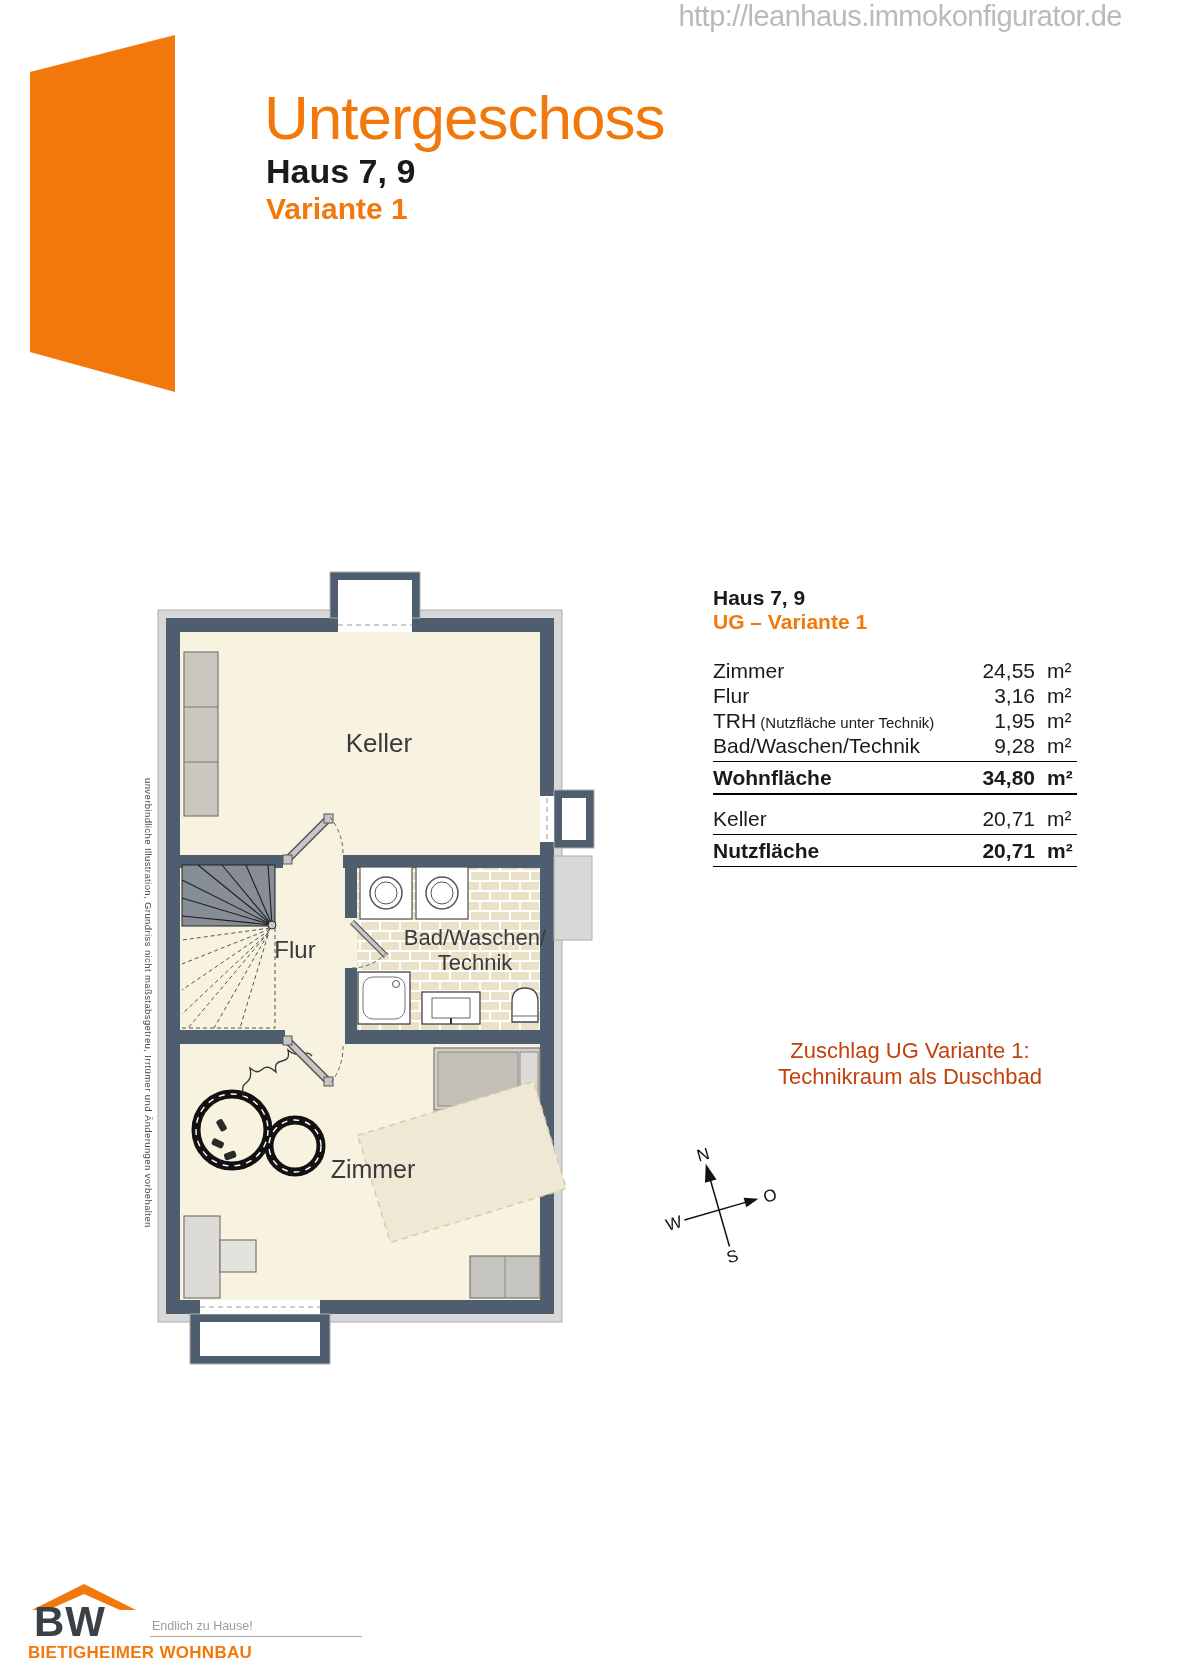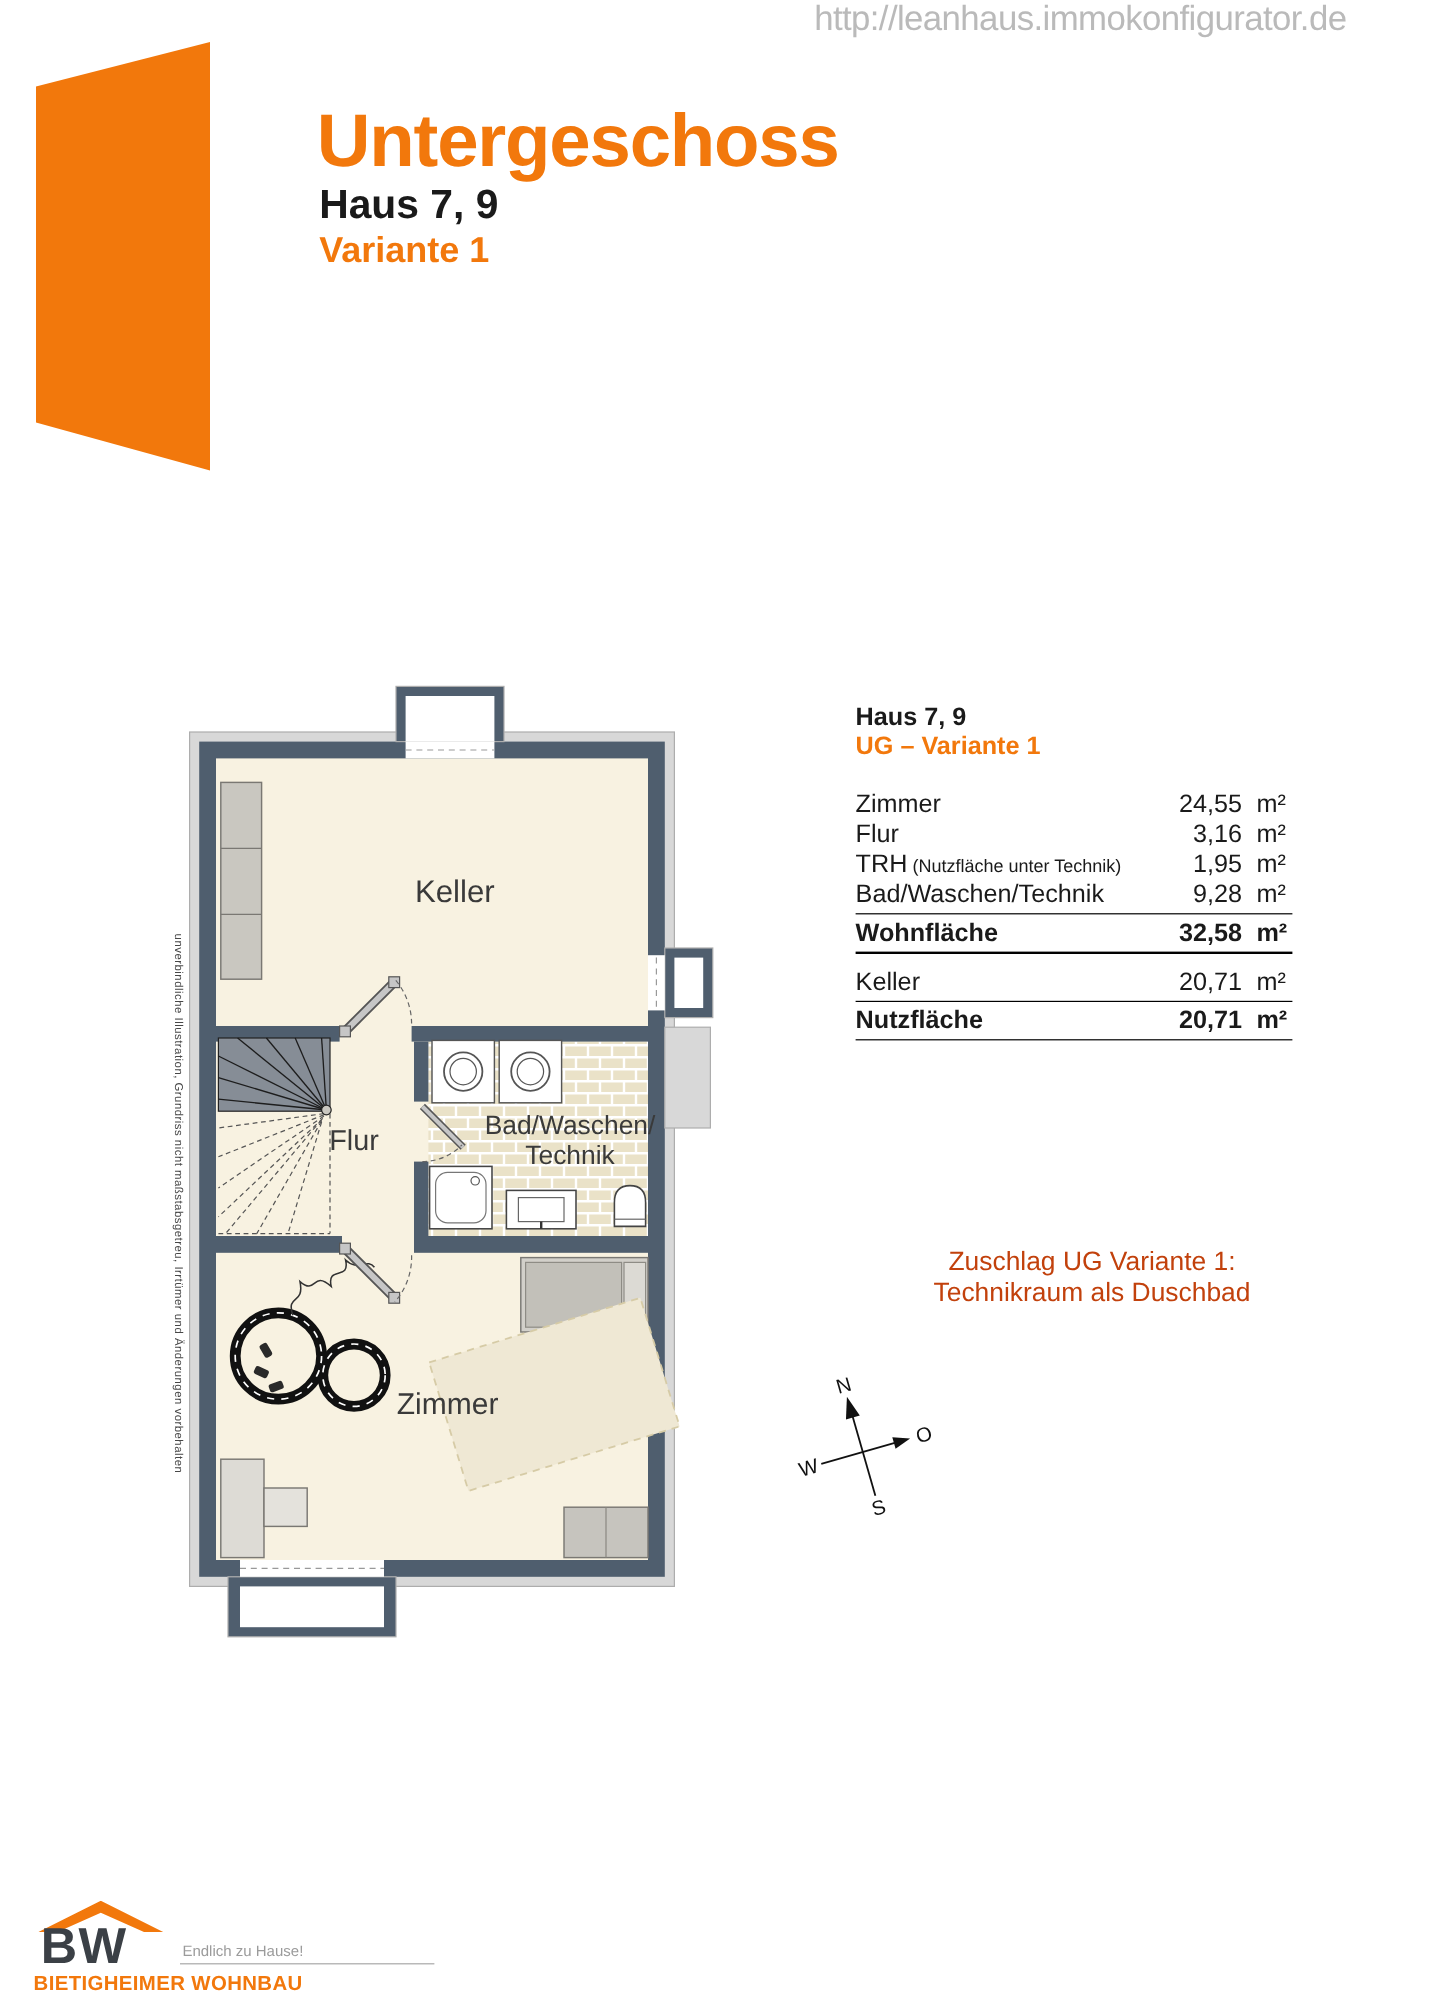--- a/index.html
+++ b/index.html
@@ -4,21 +4,21 @@
 <style>
   html,body{margin:0;padding:0;background:#fff;}
   .page{position:relative;width:1200px;height:1672px;background:#ffffff;overflow:hidden;
         font-family:"Liberation Sans",sans-serif;color:#1a1a1a;}
   .abs{position:absolute;}
 
   
   .watermark{top:0;right:78px;font-size:29px;letter-spacing:-0.5px;color:#bababa;}
 
   
-  .main-title{left:264px;top:82px;font-size:62px;font-weight:bold;color:#F2780C;letter-spacing:-1px;}
+  .main-title{left:264px;top:82px;font-size:62px;font-weight:normal;color:#F2780C;letter-spacing:-1px;}
   .main-sub{left:266px;top:152px;font-size:34px;font-weight:bold;color:#1a1a1a;}
   .main-variant{left:266px;top:192px;font-size:30px;font-weight:bold;color:#F2780C;}
 
   
   .disclaimer{left:143px;top:778px;height:460px;writing-mode:vertical-rl;text-orientation:sideways;
               font-size:9.5px;letter-spacing:0.4px;color:#474747;}
 
   
   .areas{left:713px;top:586px;width:364px;font-size:21px;}
   .a-title{font-weight:bold;line-height:24px;}
@@ -244,21 +244,21 @@
     </div>
     <div class="a-row">
       <span class="a-lbl"><span>Bad/Waschen/Technik</span><span class="a-note"></span></span>
       <span class="a-val">9,28</span>
       <span class="a-unit">m²</span>
     </div>
 
     <div class="a-line"></div>
     <div class="a-row bold">
       <span class="a-lbl">Wohnfläche</span>
-      <span class="a-val">32,58</span>
+      <span class="a-val">34,80</span>
       <span class="a-unit">m²</span>
     </div>
     <div class="a-line thick"></div>
     <div class="a-gap"></div>
 
     <div class="a-row">
       <span class="a-lbl">Keller</span>
       <span class="a-val">20,71</span>
       <span class="a-unit">m²</span>
     </div>

